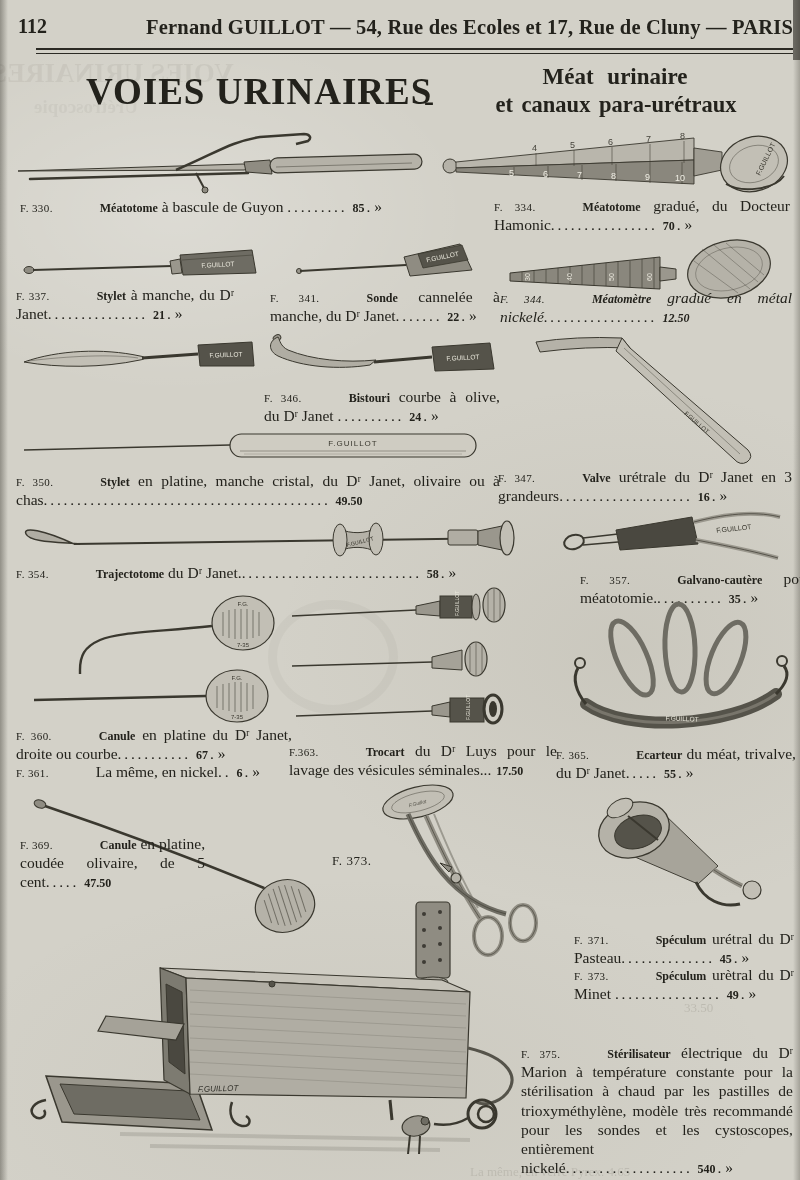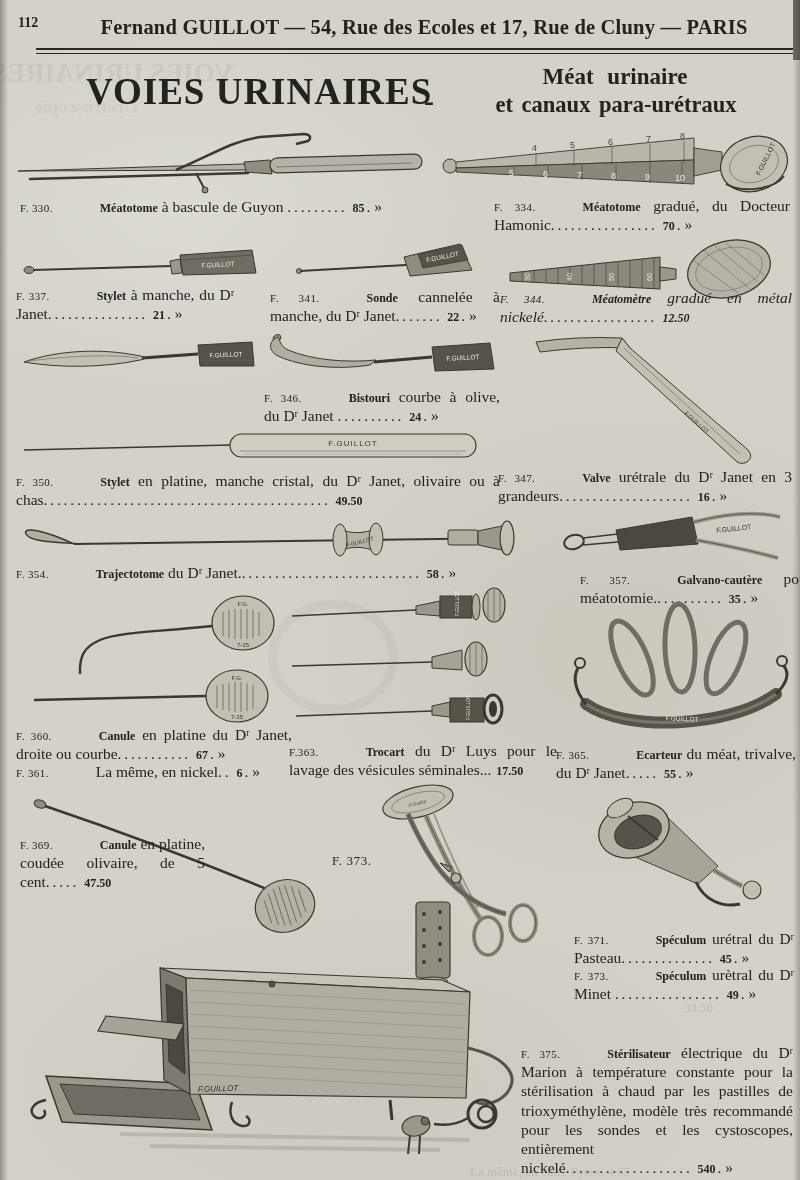--- a/index.html
+++ b/index.html
@@ -6,22 +6,22 @@
   .page{
     position:relative;width:800px;height:1180px;overflow:hidden;
     background:
       radial-gradient(ellipse 420px 260px at 22% 18%, rgba(255,255,255,.22), transparent 70%),
       radial-gradient(ellipse 500px 380px at 78% 55%, rgba(125,118,100,.10), transparent 70%),
       radial-gradient(ellipse 600px 300px at 45% 92%, rgba(125,118,100,.08), transparent 70%),
       #d3d1c8;
     font-family:"Liberation Serif", serif;color:#23221c;
   }
   .abs{position:absolute;}
-  .pagenum{font-size:14px;font-weight:bold;}
-  .publine{font-size:20.5px;font-weight:bold;text-align:center;letter-spacing:.2px;white-space:nowrap;}
+  .pagenum{font-size:20px;font-weight:bold;}
+  .publine{font-size:20.5px;font-weight:bold;text-align:right;letter-spacing:.2px;white-space:nowrap;}
   .rule{border-top:2px solid #2b2a24;border-bottom:1px solid #2b2a24;height:3px;}
   .title-main{font-size:37px;font-weight:bold;letter-spacing:1px;white-space:nowrap;}
   .title-sep{font-size:30px;font-weight:bold;}
   .title-sub1{font-size:23px;font-weight:bold;text-align:center;word-spacing:8px;}
   .title-sub2{font-size:22.5px;font-weight:bold;text-align:center;word-spacing:3px;}
   .cap{position:absolute;font-size:15.5px;line-height:1.24;text-align:justify;}
   .cap .fig{font-size:11px;letter-spacing:.4px;margin-right:9px;}
   .cap .nm{font-weight:bold;font-size:12px;margin-left:38px;}
   .cap .pr{font-weight:bold;font-size:12px;margin-left:5px;}
   .cap .dots{letter-spacing:2.8px;}

